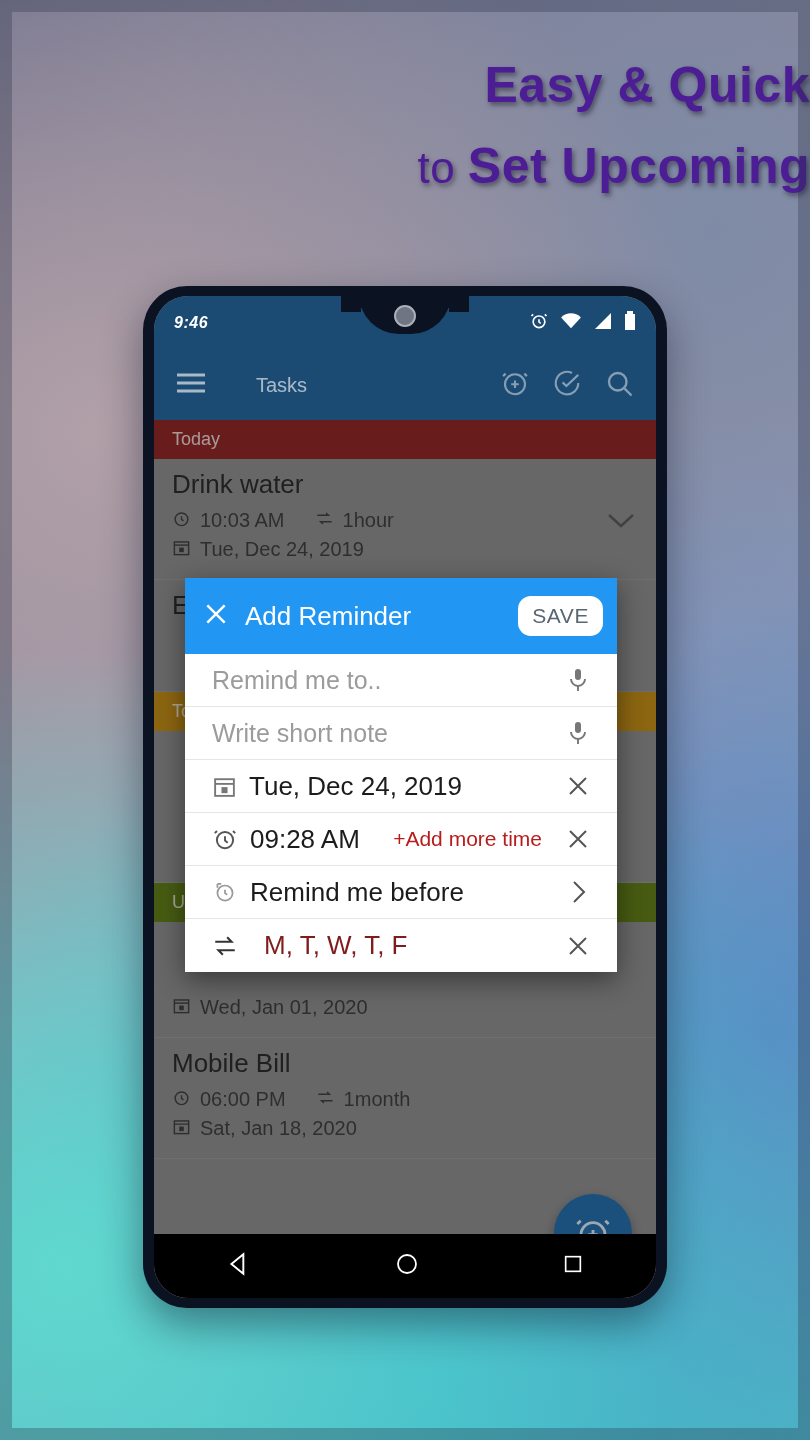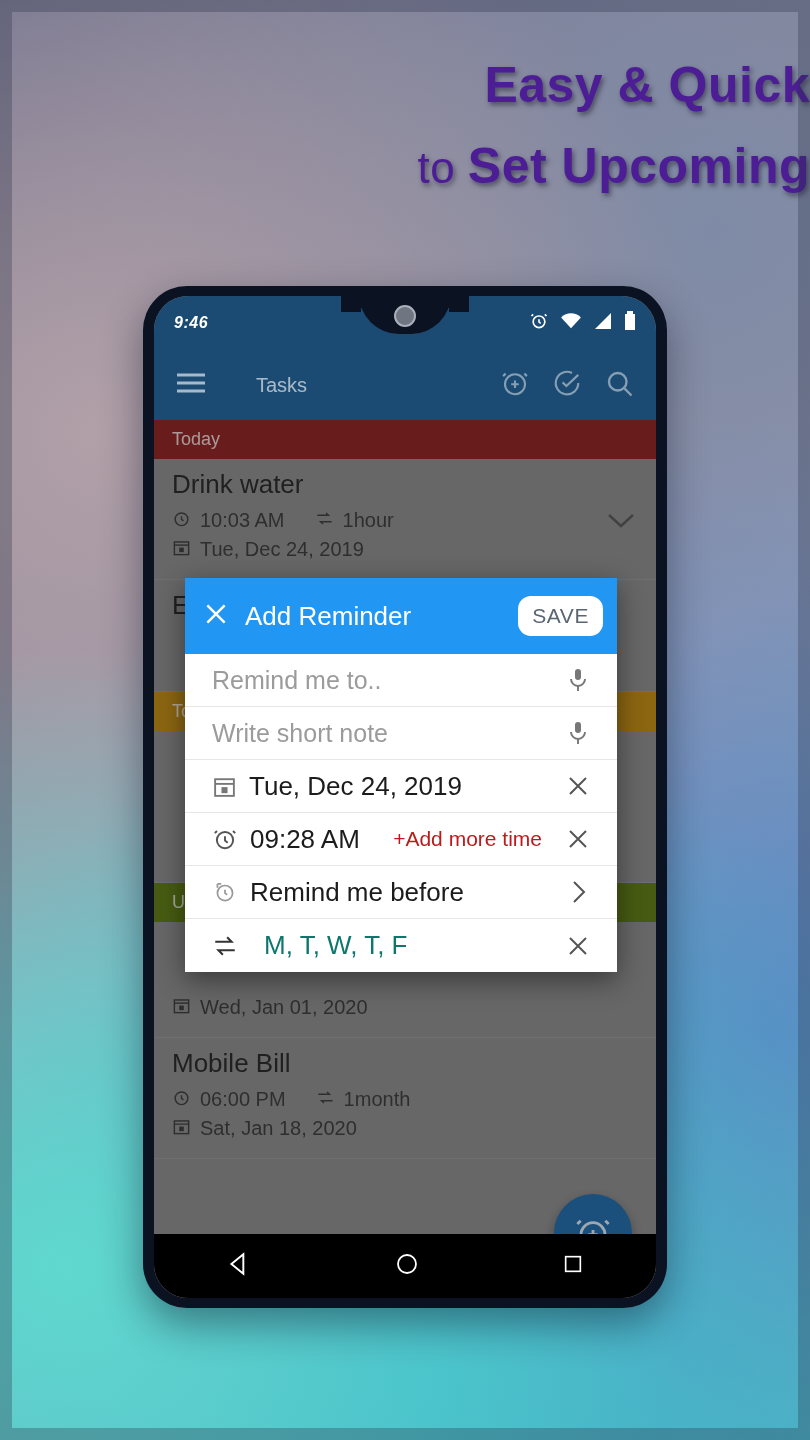--- a/index.html
+++ b/index.html
@@ -140,21 +140,21 @@
   .dlg-row {
     display:flex; align-items:center; gap:12px;
     padding:0 27px; height:53px;
     border-bottom:1px solid #e6e6e6;
   }
   .dlg-row:last-child { border-bottom:none; }
   .ph { color:#9b9b9b; font-size:25px; flex:1 1 auto; }
   .val { color:#1c1c1c; font-size:26px; flex:1 1 auto; }
   .addmore { color:#b91c1c; font-size:21px; margin-right:12px; white-space:nowrap; }
   .repeat-label { color:#1c1c1c; font-size:26px; }
-  .repeat-days { color:#0f766e; font-size:26px; flex:1 1 auto; margin-left:14px; }
+  .repeat-days { color:#7f1d1d; font-size:26px; flex:1 1 auto; margin-left:14px; }
   .ic { flex:0 0 auto; display:flex; align-items:center; }
 </style>
 </head>
 <body>
 
 <div id="promo-bg"></div>
 
 <div class="headline">
   <div class="l1">Easy &amp; Quick</div>
   <div class="l2"><span class="thin">to </span><span>Set Upcoming</span></div>

